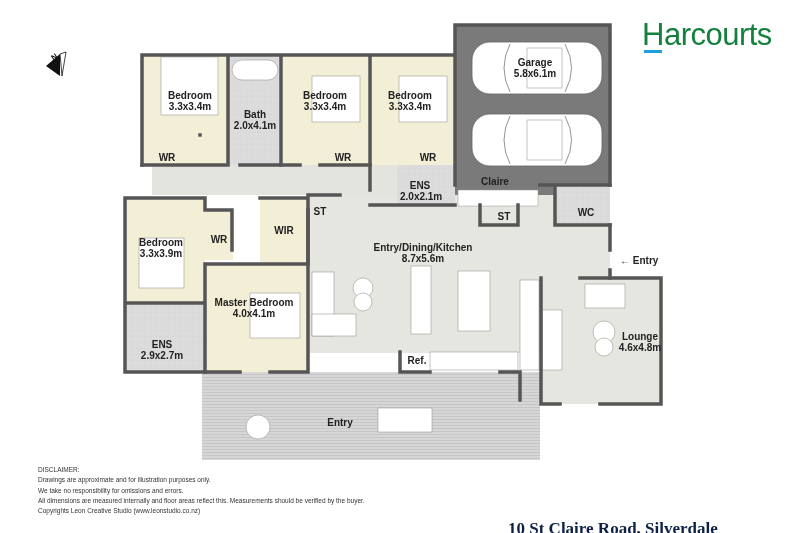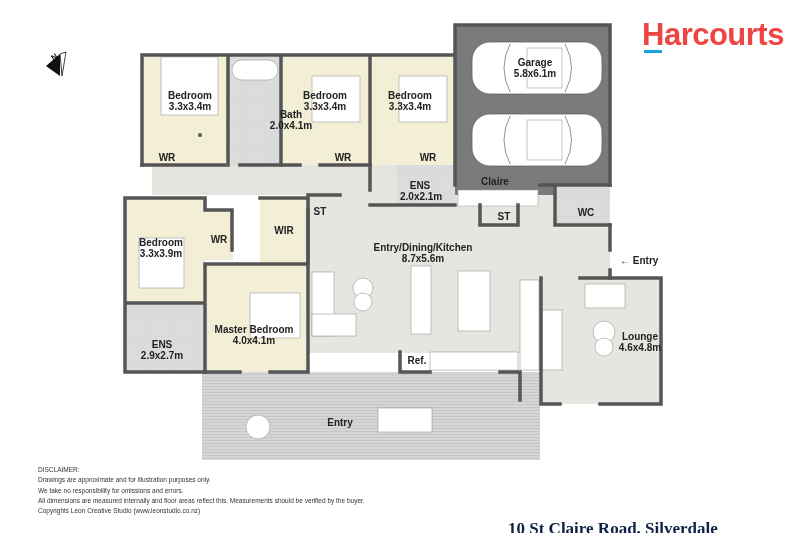--- a/index.html
+++ b/index.html
@@ -1,20 +1,20 @@
 <!DOCTYPE html>
 <html><head>
 <meta charset="utf-8">
 <style>
   html,body{margin:0;padding:0;background:#fff;}
   body{width:800px;height:533px;position:relative;overflow:hidden;font-family:"Liberation Sans",sans-serif;}
   .room-label{position:absolute;text-align:center;font-family:"Liberation Sans",sans-serif;font-weight:bold;font-size:10px;line-height:11px;color:#222;white-space:nowrap;}
   .room-label .dim{display:block;}
   #plan{position:absolute;left:0;top:0;}
-  .logo{position:absolute;left:642px;top:17px;font-family:"Liberation Sans",sans-serif;font-weight:bold;font-size:31px;color:#ef4444;letter-spacing:-0.5px;line-height:36px;}
+  .logo{position:absolute;left:642px;top:17px;font-family:"Liberation Sans",sans-serif;font-weight:normal;font-size:31px;color:#15803d;letter-spacing:-0.5px;line-height:36px;}
   .logo-bar{position:absolute;left:644px;top:50px;width:18px;height:3px;background:#1ea0dc;}
   .disclaimer{position:absolute;left:38px;top:465px;font-family:"Liberation Sans",sans-serif;font-size:6.5px;line-height:10.3px;color:#333;}
   .address{position:absolute;left:508px;top:491px;font-family:"Liberation Serif",serif;font-weight:bold;font-size:17px;color:#0f2145;white-space:nowrap;margin-top:28px;}
   .entry{position:absolute;left:620px;top:255px;font-family:"Liberation Sans",sans-serif;font-weight:bold;font-size:10px;color:#222;}
 </style>
 </head>
 <body>
 
 <svg id="plan" width="800" height="533" viewBox="0 0 800 533">
   <defs>
@@ -116,21 +116,21 @@
     <path d="M0 18 L14 28 L14 6 Z" fill="#111"></path>
     <path d="M14 6 L20 4 L16 28 Z" fill="#fff" stroke="#111" stroke-width="0.8"></path>
     <text x="6" y="12" font-family="Liberation Sans, sans-serif" font-size="8" font-weight="bold" fill="#111" transform="rotate(-35 8 10)">N</text>
   </g>
 </svg>
 
 <div class="room-label" style="left:160px;top:90px;width:60px;">
   <span>Bedroom</span>
   <span class="dim">3.3x3.4m</span>
 </div>
-<div class="room-label" style="left:228px;top:109px;width:54px;padding-left:36px;">
+<div class="room-label" style="left:228px;top:109px;width:54px;">
   <span>Bath</span>
   <span class="dim">2.0x4.1m</span>
 </div>
 <div class="room-label" style="left:295px;top:90px;width:60px;">
   <span>Bedroom</span>
   <span class="dim">3.3x3.4m</span>
 </div>
 <div class="room-label" style="left:380px;top:90px;width:60px;">
   <span>Bedroom</span>
   <span class="dim">3.3x3.4m</span>
@@ -146,21 +146,21 @@
 <div class="room-label" style="left:470px;top:176px;width:50px;color:#222;">
   <span>Claire</span>
 </div>
 <div class="room-label" style="left:573px;top:207px;width:26px;">
   <span>WC</span>
 </div>
 <div class="room-label" style="left:131px;top:237px;width:60px;">
   <span>Bedroom</span>
   <span class="dim">3.3x3.9m</span>
 </div>
-<div class="room-label" style="left:214px;top:324px;width:80px;text-align:center;">
+<div class="room-label" style="left:214px;top:297px;width:80px;text-align:center;">
   <span>Master Bedroom</span>
   <span class="dim">4.0x4.1m</span>
 </div>
 <div class="room-label" style="left:137px;top:339px;width:50px;">
   <span>ENS</span>
   <span class="dim">2.9x2.7m</span>
 </div>
 <div class="room-label" style="left:368px;top:242px;width:110px;">
   <span>Entry/Dining/Kitchen</span>
   <span class="dim">8.7x5.6m</span>

